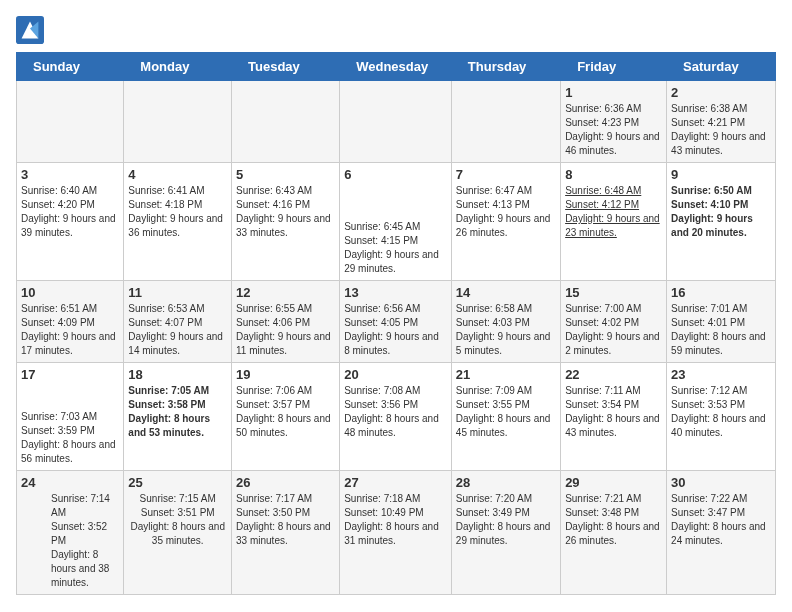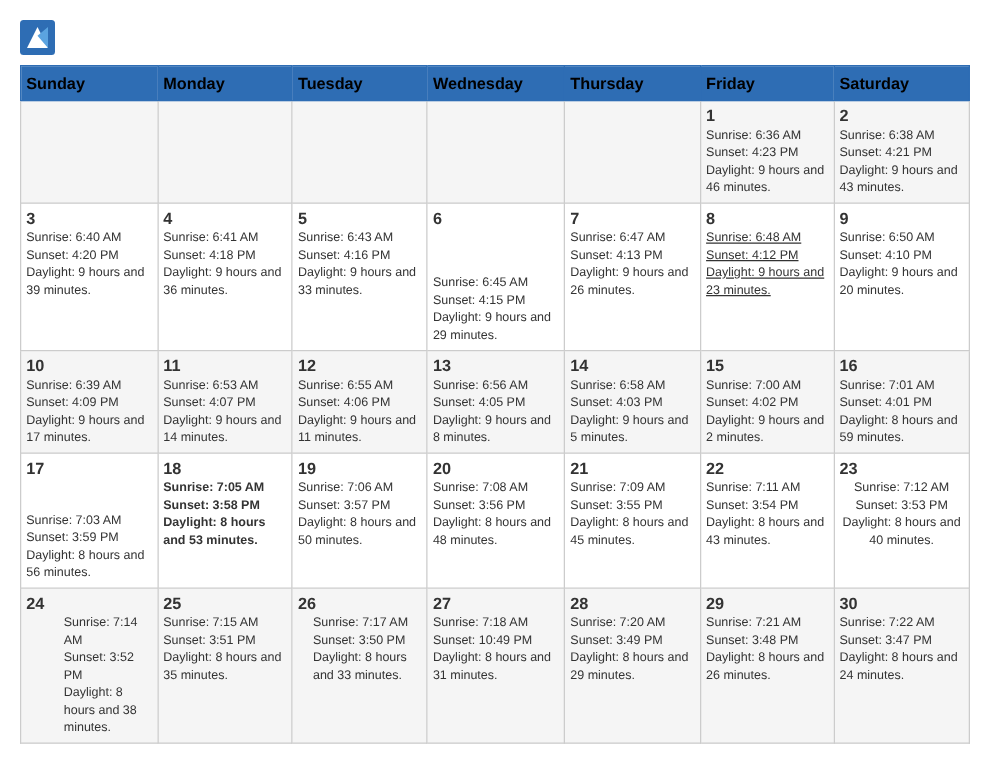--- a/index.html
+++ b/index.html
@@ -51,24 +51,24 @@
     .location {
       font-size: 16px;
       color: #555;
     }
     table {
       width: 100%;
       border-collapse: collapse;
     }
     thead tr th {
       background-color: #2e6db4;
-      color: #000000;
+      color: #ffffff;
       font-size: 13px;
       font-weight: bold;
-      padding: 6px 4px;
+      padding: 6px 16px;
       text-align: left;
       border: 1px solid #2e6db4;
     }
     tbody tr td {
       border: 1px solid #ccc;
       vertical-align: top;
       width: 113px;
       min-height: 80px;
       padding: 4px;
       font-size: 10.5px;
@@ -181,29 +181,29 @@
 Daylight: 9 hours and 26 minutes.</div>
         </td>
         <td>
           <span class="day-number">8</span>
           <div class="day-info" style="white-space: pre-line; text-decoration: underline;">Sunrise: 6:48 AM
 Sunset: 4:12 PM
 Daylight: 9 hours and 23 minutes.</div>
         </td>
         <td>
           <span class="day-number">9</span>
-          <div class="day-info" style="white-space: pre-line;">Sunrise: 6:50 AM
+          <div class="day-info" style="white-space: pre-line; font-weight: bold;">Sunrise: 6:50 AM
 Sunset: 4:10 PM
 Daylight: 9 hours and 20 minutes.</div>
         </td>
       </tr>
       <tr>
         <td>
           <span class="day-number">10</span>
-          <div class="day-info" style="white-space: pre-line;">Sunrise: 6:39 AM
+          <div class="day-info" style="white-space: pre-line;">Sunrise: 6:51 AM
 Sunset: 4:09 PM
 Daylight: 9 hours and 17 minutes.</div>
         </td>
         <td>
           <span class="day-number">11</span>
           <div class="day-info" style="white-space: pre-line;">Sunrise: 6:53 AM
 Sunset: 4:07 PM
 Daylight: 9 hours and 14 minutes.</div>
         </td>
         <td>
@@ -269,41 +269,41 @@
 Daylight: 8 hours and 45 minutes.</div>
         </td>
         <td>
           <span class="day-number">22</span>
           <div class="day-info" style="white-space: pre-line;">Sunrise: 7:11 AM
 Sunset: 3:54 PM
 Daylight: 8 hours and 43 minutes.</div>
         </td>
         <td>
           <span class="day-number">23</span>
-          <div class="day-info" style="white-space: pre-line; text-align: center;">Sunrise: 7:12 AM
+          <div class="day-info" style="white-space: pre-line;">Sunrise: 7:12 AM
 Sunset: 3:53 PM
 Daylight: 8 hours and 40 minutes.</div>
         </td>
       </tr>
       <tr>
         <td>
           <span class="day-number">24</span>
           <div class="day-info" style="white-space: pre-line; margin-left: 30px;">Sunrise: 7:14 AM
 Sunset: 3:52 PM
 Daylight: 8 hours and 38 minutes.</div>
         </td>
         <td>
           <span class="day-number">25</span>
-          <div class="day-info" style="white-space: pre-line;">Sunrise: 7:15 AM
+          <div class="day-info" style="white-space: pre-line; text-align: center;">Sunrise: 7:15 AM
 Sunset: 3:51 PM
 Daylight: 8 hours and 35 minutes.</div>
         </td>
         <td>
           <span class="day-number">26</span>
-          <div class="day-info" style="white-space: pre-line; margin-left: 12px;">Sunrise: 7:17 AM
+          <div class="day-info" style="white-space: pre-line;">Sunrise: 7:17 AM
 Sunset: 3:50 PM
 Daylight: 8 hours and 33 minutes.</div>
         </td>
         <td>
           <span class="day-number">27</span>
           <div class="day-info" style="white-space: pre-line;">Sunrise: 7:18 AM
 Sunset: 10:49 PM
 Daylight: 8 hours and 31 minutes.</div>
         </td>
         <td>

